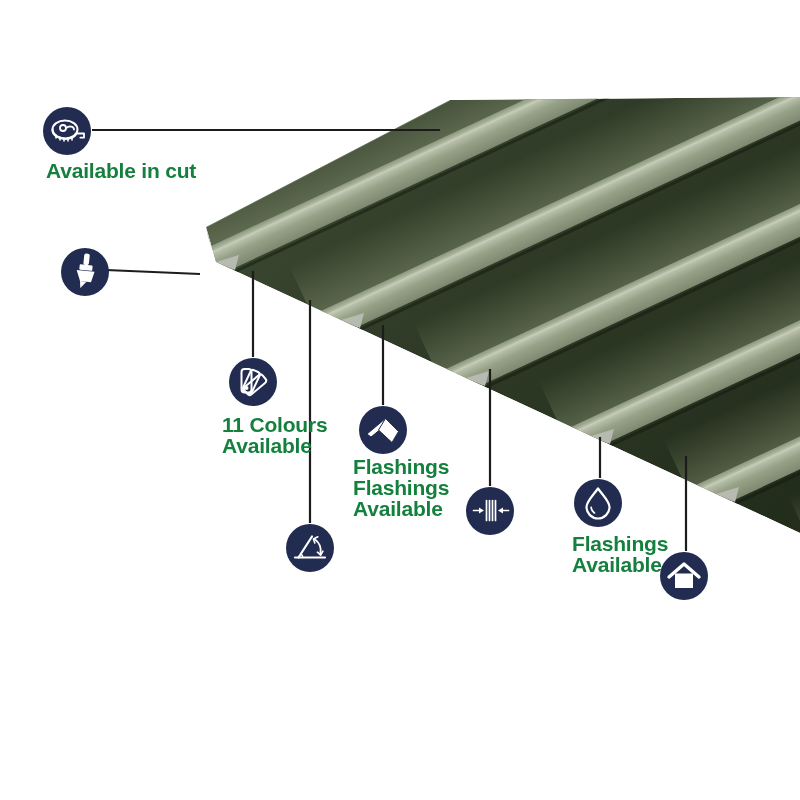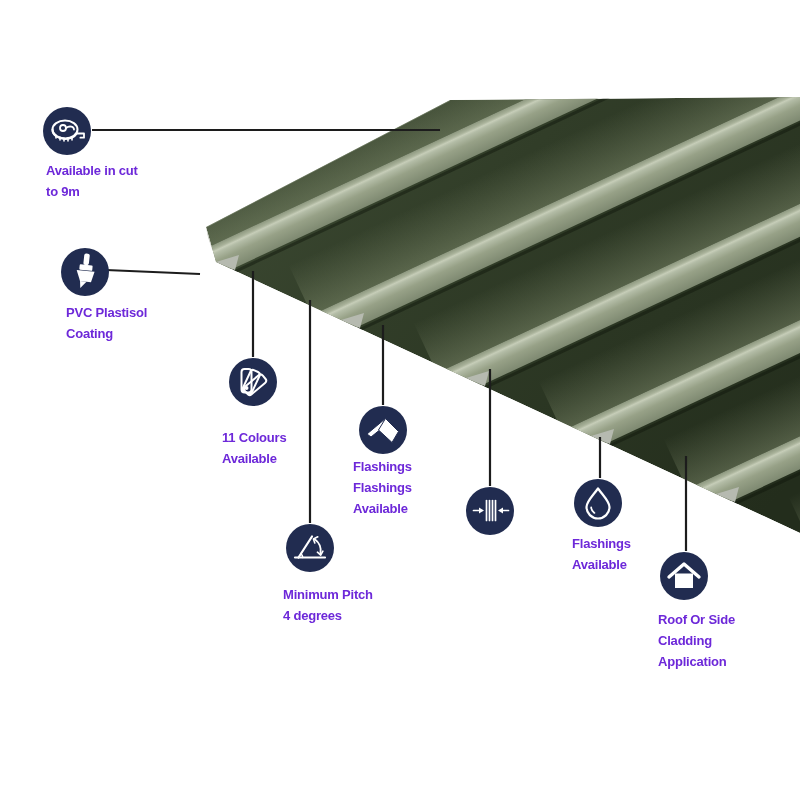--- a/index.html
+++ b/index.html
@@ -1,21 +1,21 @@
 <!DOCTYPE html>
 <html><head>
 <meta charset="utf-8">
 <style>
   html,body{margin:0;padding:0;background:#fff;}
   #stage{position:relative;width:800px;height:800px;background:#ffffff;overflow:hidden;
          font-family:"Liberation Sans","DejaVu Sans",sans-serif;}
   #sheet-svg{position:absolute;left:0;top:0;}
   .icon-circle{position:absolute;width:48px;height:48px;border-radius:50%;
                background:#212c50;display:flex;align-items:center;justify-content:center;}
-  .callout-text{position:absolute;color:#6d28d9;font-size:13px;font-weight:700;
+  .callout-text{position:absolute;color:#15803d;font-size:21px;font-weight:700;
                 line-height:21px;letter-spacing:-0.2px;white-space:nowrap;}
 </style>
 </head>
 <body>
 
 <div id="stage">
 
   <svg id="sheet-svg" width="800" height="800" viewBox="0 0 800 800">
     <defs>
       <clipPath id="sheetClip">
@@ -152,49 +152,35 @@
 
   <div class="icon-circle" style="left:660px;top:552px">
     <svg width="48" height="48" viewBox="0 0 48 48">
       <rect x="15" y="21.5" width="18" height="14.5" fill="#fff"></rect>
       <path d="M9,25 L24,12 L39,25" fill="none" stroke="#fff" stroke-width="3.4" stroke-linecap="round" stroke-linejoin="round"></path>
     </svg>
   </div>
 
   <div class="callout-text" style="left:46px;top:160px">
     <div>Available in cut</div>
-    <div>to 9m</div>
   </div>
 
-  <div class="callout-text" style="left:66px;top:302px">
-    <div>PVC Plastisol</div>
-    <div>Coating</div>
-  </div>
 
-  <div class="callout-text" style="left:222px;top:427px">
+  <div class="callout-text" style="left:222px;top:414px">
     <div>11 Colours</div>
     <div>Available</div>
   </div>
 
   <div class="callout-text" style="left:353px;top:456px">
     <div>Flashings</div>
     <div>Flashings</div>
     <div>Available</div>
   </div>
 
-  <div class="callout-text" style="left:283px;top:584px">
-    <div>Minimum Pitch</div>
-    <div>4 degrees</div>
-  </div>
 
 
   <div class="callout-text" style="left:572px;top:533px">
     <div>Flashings</div>
     <div>Available</div>
   </div>
 
-  <div class="callout-text" style="left:658px;top:609px">
-    <div>Roof Or Side</div>
-    <div>Cladding</div>
-    <div>Application</div>
-  </div>
 
 </div>
 
 </body></html>

